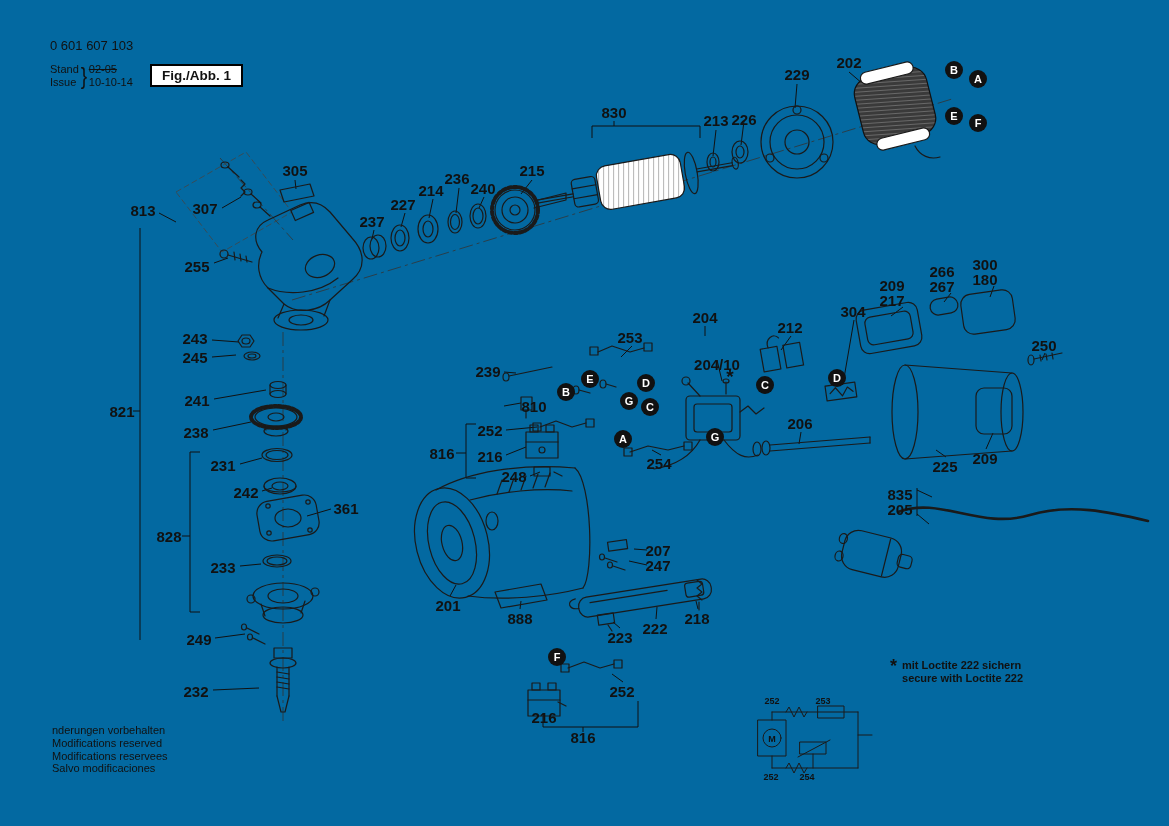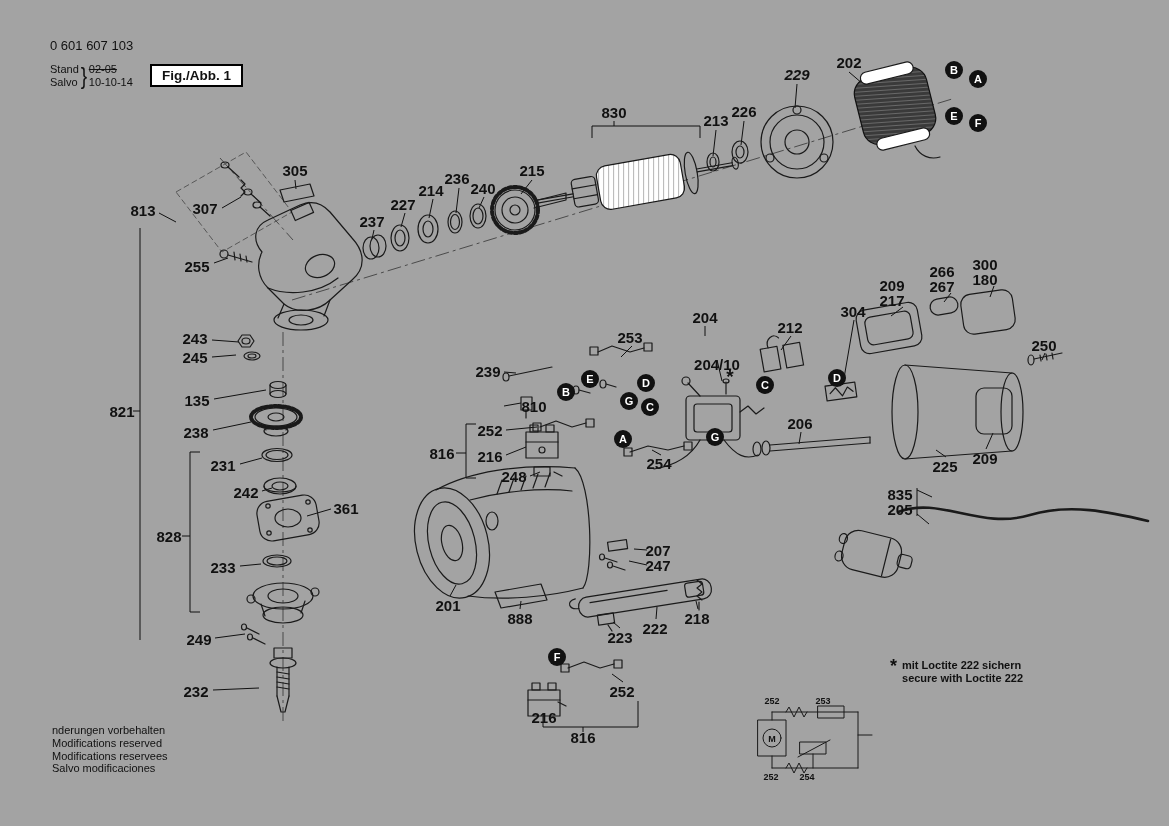--- a/index.html
+++ b/index.html
@@ -1,16 +1,16 @@
 <!DOCTYPE html>
 <html><head>
 <meta charset="utf-8">
 <style>
   html,body{margin:0;padding:0;background:#fff;}
-  .stage{position:relative;width:1169px;height:826px;background:#a3a3a3;overflow:hidden;
+  .stage{position:relative;width:1169px;height:826px;background:#0369a1;overflow:hidden;
          font-family:"Liberation Sans",sans-serif;color:#111;}
   .stage svg{position:absolute;left:0;top:0;z-index:1;}
   #labels-layer{position:absolute;inset:0;z-index:2;}
   .part-label{position:absolute;transform:translate(-50%,-50%);font-weight:bold;
               font-size:15px;line-height:15px;white-space:nowrap;}
   .callout{position:absolute;transform:translate(-50%,-50%);width:18px;height:18px;
            border-radius:50%;background:#111;color:#fff;font-size:11px;font-weight:bold;
            display:flex;align-items:center;justify-content:center;}
   .circuit-label{position:absolute;transform:translate(-50%,-50%);font-weight:bold;
                  font-size:9px;white-space:nowrap;}
@@ -31,21 +31,21 @@
 </style>
 </head>
 <body>
 
 <div class="stage">
 
   <div class="part-number">0 601 607 103</div>
   <div class="issue-block">
     <div class="col">
       <span>Stand</span>
-      <span>Salvo</span>
+      <span>Issue</span>
     </div>
     <span class="brace">}</span>
     <div class="col">
       <span class="strike">02-05</span>
       <span>10-10-14</span>
     </div>
   </div>
   <div class="fig-box">Fig./Abb. 1</div>
 
   <svg width="1169" height="826" viewBox="0 0 1169 826">
@@ -403,37 +403,37 @@
         <rect x="800" y="742" width="26" height="12"></rect>
         <line x1="813" y1="754" x2="813" y2="768"></line>
         <line x1="798" y1="757" x2="830" y2="740"></line>
         <line x1="858" y1="735" x2="872" y2="735"></line>
       </g>
     </g>
   </svg>
 
   <div id="labels-layer">
       <span class="part-label" style="left: 849px; top: 62px;">202</span>
-      <span class="part-label" style="left: 797px; top: 74px; font-style: italic;">229</span>
+      <span class="part-label" style="left: 797px; top: 74px;">229</span>
       <span class="part-label" style="left: 614px; top: 112px;">830</span>
-      <span class="part-label" style="left: 744px; top: 111px; text-align: center;">226</span>
+      <span class="part-label" style="left: 744px; top: 119px; text-align: center;">226</span>
       <span class="part-label" style="left: 716px; top: 120px;">213</span>
       <span class="part-label" style="left: 532px; top: 170px;">215</span>
       <span class="part-label" style="left: 295px; top: 170px;">305</span>
       <span class="part-label" style="left: 457px; top: 178px;">236</span>
       <span class="part-label" style="left: 483px; top: 188px;">240</span>
       <span class="part-label" style="left: 431px; top: 190px;">214</span>
       <span class="part-label" style="left: 403px; top: 204px;">227</span>
       <span class="part-label" style="left: 143px; top: 210px;">813</span>
       <span class="part-label" style="left: 205px; top: 208px;">307</span>
       <span class="part-label" style="left: 372px; top: 221px;">237</span>
       <span class="part-label" style="left: 197px; top: 266px;">255</span>
       <span class="part-label" style="left: 195px; top: 338px;">243</span>
       <span class="part-label" style="left: 195px; top: 357px;">245</span>
-      <span class="part-label" style="left: 197px; top: 400px;">135</span>
+      <span class="part-label" style="left: 197px; top: 400px;">241</span>
       <span class="part-label" style="left: 122px; top: 411px;">821</span>
       <span class="part-label" style="left: 196px; top: 432px;">238</span>
       <span class="part-label" style="left: 223px; top: 465px;">231</span>
       <span class="part-label" style="left: 246px; top: 492px;">242</span>
       <span class="part-label" style="left: 346px; top: 508px;">361</span>
       <span class="part-label" style="left: 169px; top: 536px;">828</span>
       <span class="part-label" style="left: 223px; top: 567px;">233</span>
       <span class="part-label" style="left: 199px; top: 639px;">249</span>
       <span class="part-label" style="left: 196px; top: 691px;">232</span>
       <span class="part-label" style="left: 630px; top: 337px;">253</span>

